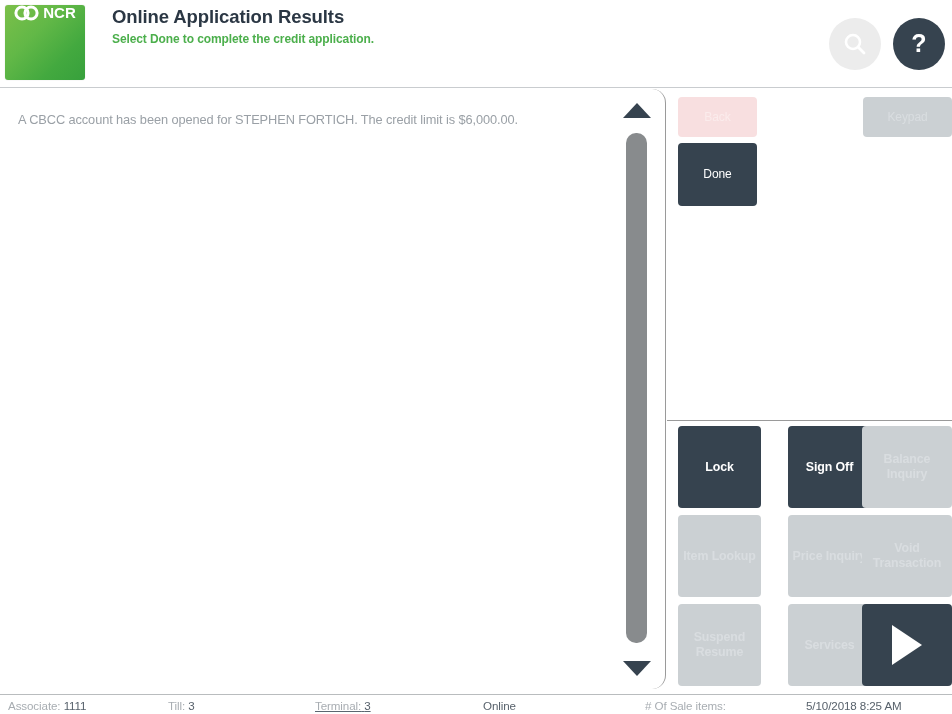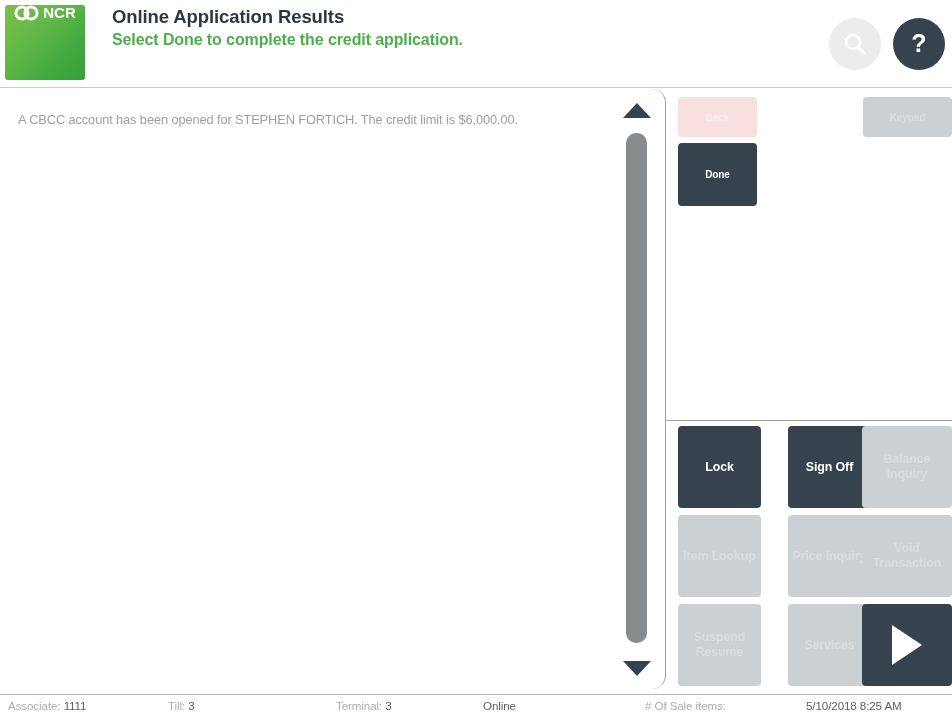--- a/index.html
+++ b/index.html
@@ -60,21 +60,21 @@
   }
   .app-title {
     color: #2b3744;
     font-size: 18.5px;
     font-weight: bold;
     line-height: 24px;
     letter-spacing: -0.1px;
   }
   .app-subtitle {
     color: #4caf4c;
-    font-size: 16px;
+    font-size: 12px;
     font-weight: bold;
     line-height: 17px;
     margin-top: 2px;
     letter-spacing: -0.1px;
   }
 
   .hdr-btn {
     position: absolute;
     top: 18px;
     width: 52px; height: 52px;
@@ -166,22 +166,22 @@
     left: 0; top: 0;
     width: 285px; height: 332px;
     border-bottom: 1px solid #9a9a9a;
   }
 
   .btn {
     position: absolute;
     border: none;
     border-radius: 4px;
     font-family: "Liberation Sans", sans-serif;
-    font-size: 10px;
-    font-weight: bold;
+    font-size: 12px;
+    font-weight: normal;
     line-height: 15px;
     display: flex;
     align-items: center;
     justify-content: center;
     text-align: center;
     padding: 8px 4px;
     letter-spacing: -0.1px;
   }
   .btn.active   { background: #36434f; color: #ffffff; }
   .btn.disabled { background: #cbd0d3; color: #d9dde0; }
@@ -243,21 +243,21 @@
     top: 4px;
     font-size: 11.6px;
     color: #5b6670;
     white-space: nowrap;
     letter-spacing: -0.1px;
   }
   .st .lbl { color: #a8adb2; }
   .st .val { color: #57616b; }
   .st-associate { left: 8px; }
   .st-till      { left: 168px; }
-  .st-terminal  { left: 336px; }
+  .st-terminal  { left: 315px; text-decoration: underline; }
   .st-online    { left: 483px; }
   .st-items     { left: 645px; }
   .st-datetime  { left: 806px; }
 </style>
 </head>
 <body>
 
 <div id="app">
 
   <div class="header">

